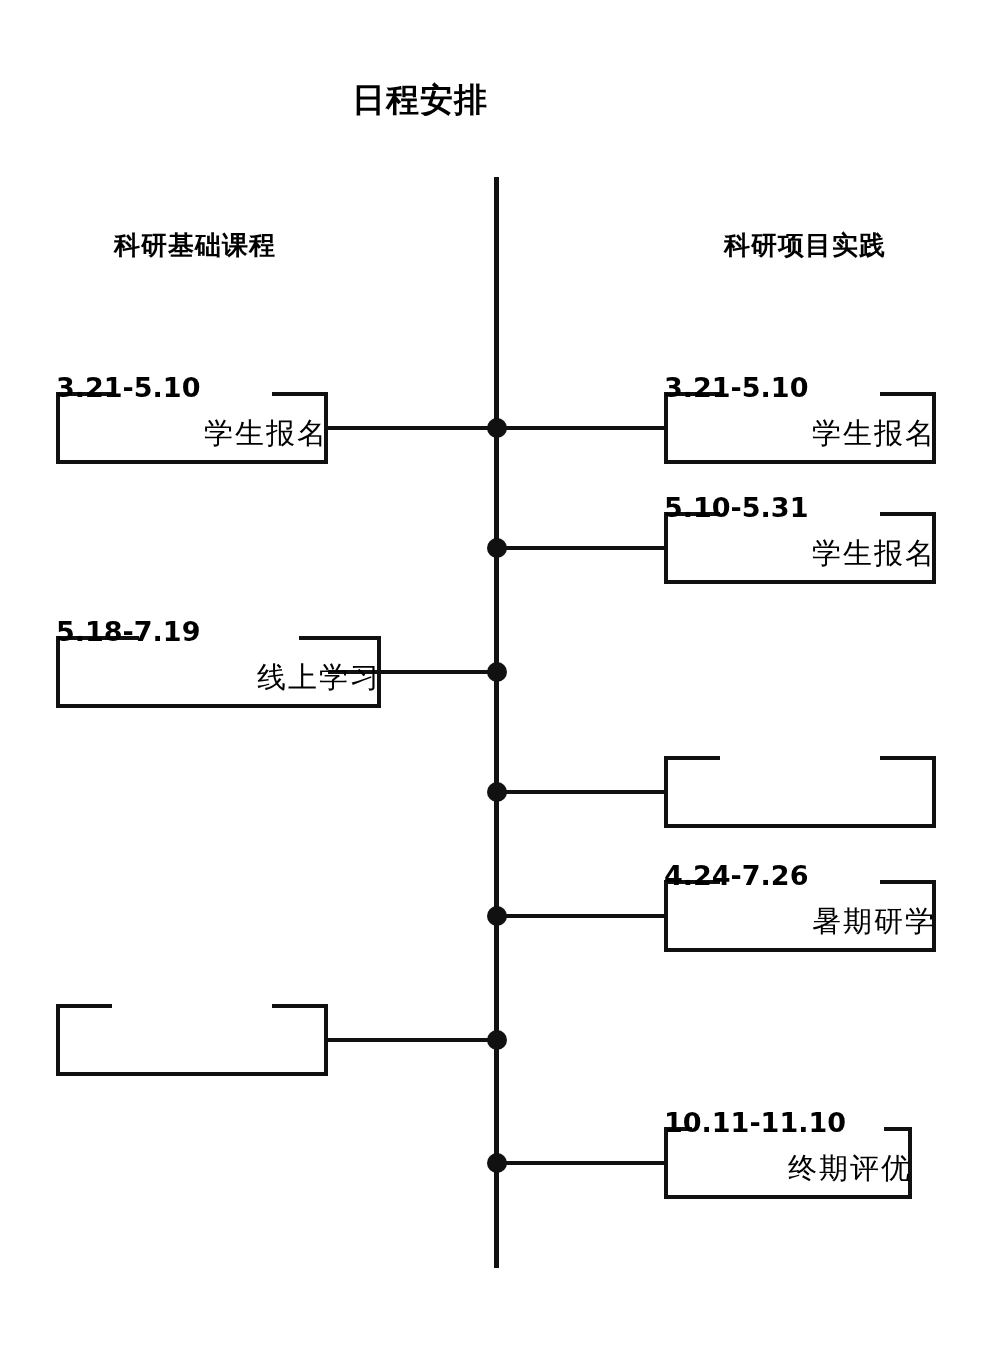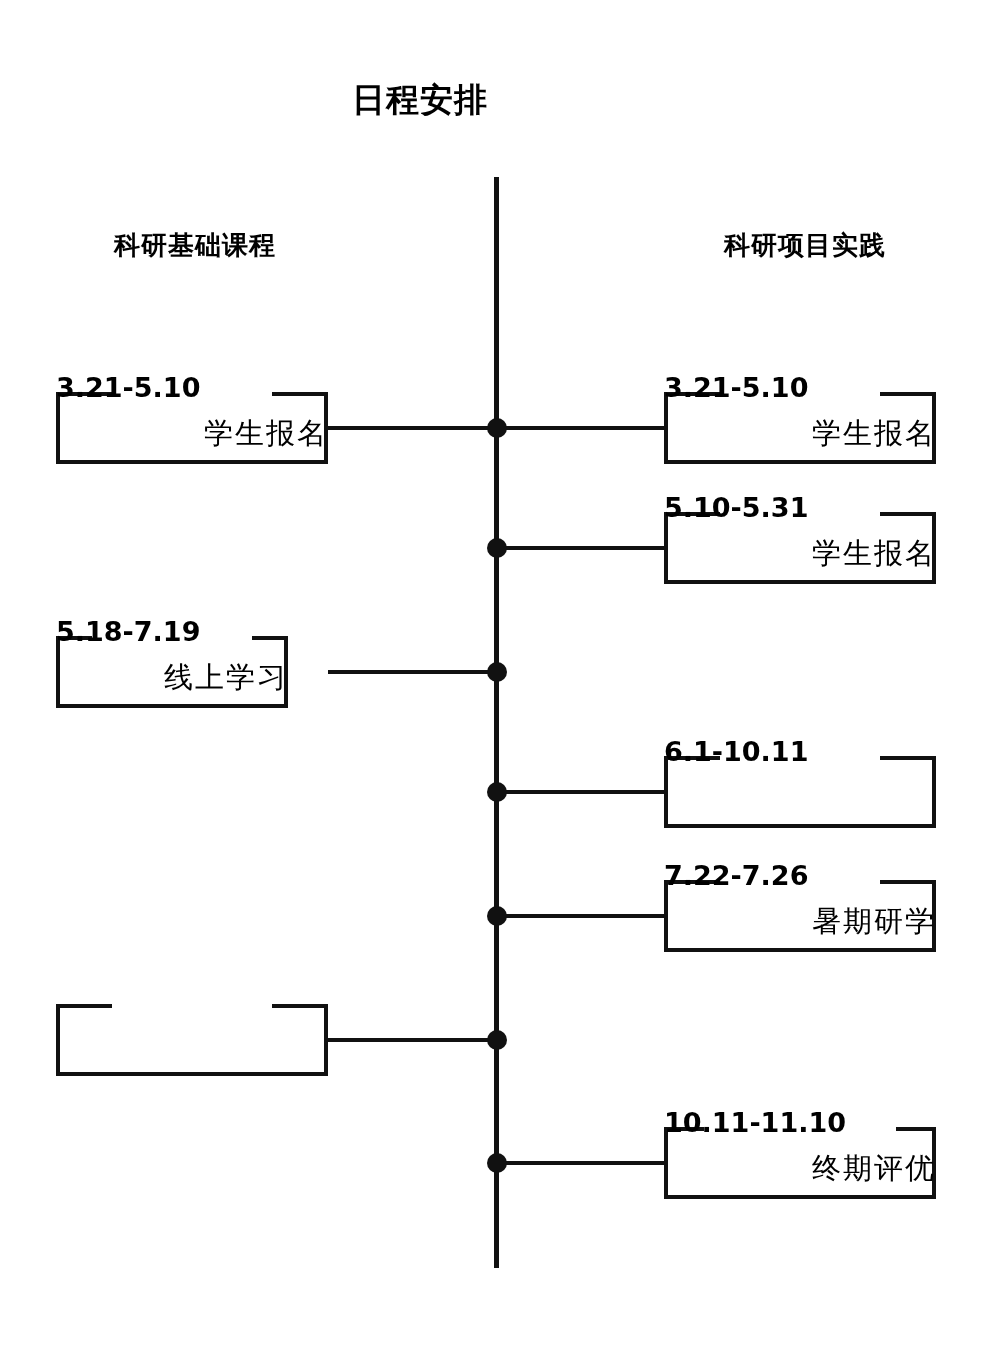--- a/index.html
+++ b/index.html
@@ -164,42 +164,41 @@
         <div class="date-gap" style="width: 160px;"></div>
         <div class="date">3.21-5.10</div>
         <div class="label">学生报名</div>
       </div>
       <div class="milestone" style="left: 664px; top: 512px; width: 272px; height: 72px;">
         <div class="box-frame"></div>
         <div class="date-gap" style="width: 160px;"></div>
         <div class="date">5.10-5.31</div>
         <div class="label">学生报名</div>
       </div>
-      <div class="milestone" style="left: 56px; top: 636px; width: 232px; height: 72px;">
+      <div class="milestone" style="left: 56px; top: 636px; width: 325px; height: 72px;">
         <div class="box-frame"></div>
         <div class="date-gap" style="width: 160px;"></div>
         <div class="date">5.18-7.19</div>
         <div class="label">线上学习</div>
       </div>
       <div class="milestone" style="left: 664px; top: 756px; width: 272px; height: 72px;">
         <div class="box-frame"></div>
         <div class="date-gap" style="width: 160px;"></div>
-        <div class="date">6.1-10.11</div>
       </div>
       <div class="milestone" style="left: 664px; top: 880px; width: 272px; height: 72px;">
         <div class="box-frame"></div>
         <div class="date-gap" style="width: 160px;"></div>
-        <div class="date">7.22-7.26</div>
+        <div class="date">4.24-7.26</div>
         <div class="label">暑期研学</div>
       </div>
       <div class="milestone" style="left: 56px; top: 1004px; width: 272px; height: 72px;">
         <div class="box-frame"></div>
         <div class="date-gap" style="width: 160px;"></div>
       </div>
-      <div class="milestone" style="left: 664px; top: 1127px; width: 272px; height: 72px; padding-left: 6px;">
+      <div class="milestone" style="left: 664px; top: 1127px; width: 248px; height: 72px; padding-left: 6px;">
         <div class="box-frame"></div>
         <div class="date-gap" style="width: 192px;"></div>
         <div class="date">10.11-11.10</div>
         <div class="label">终期评优</div>
       </div>
     </div>
 
 </div>
 
 </body></html>

